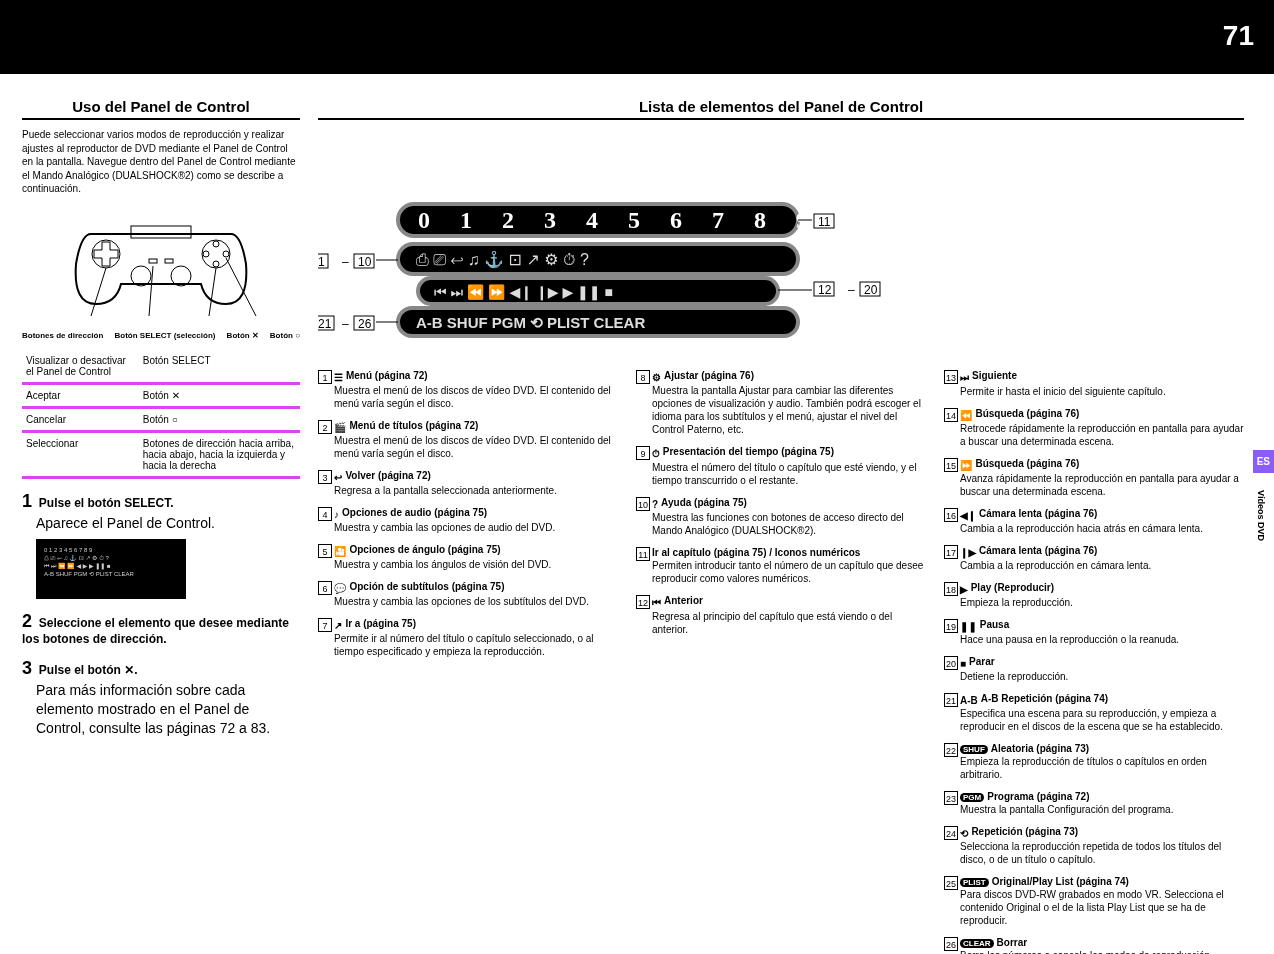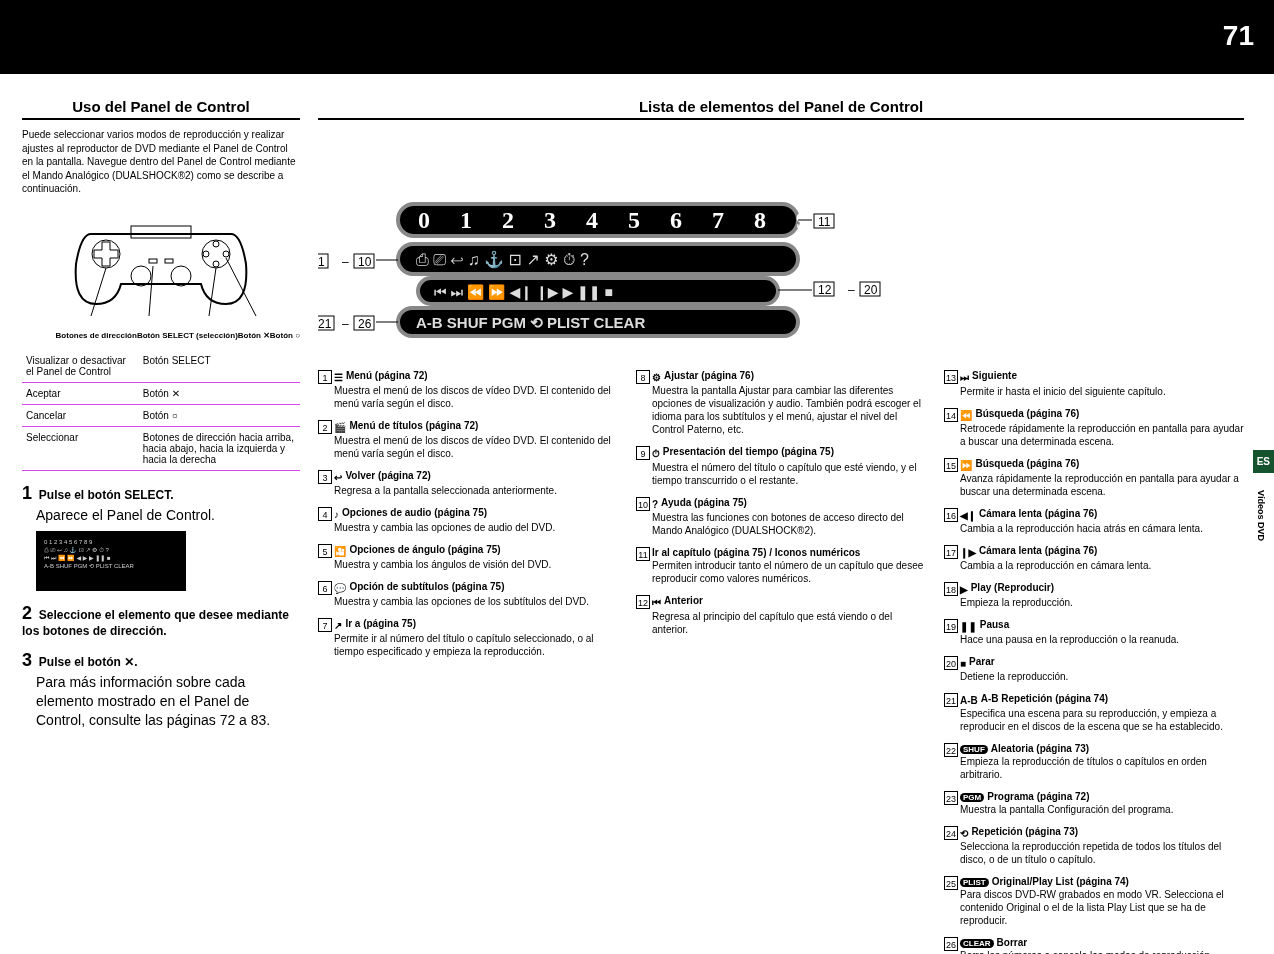--- a/index.html
+++ b/index.html
@@ -9,40 +9,40 @@
   .pagenum { position: absolute; right: 20px; top: 20px; color: #fff; font-size: 28px; font-weight: bold; }
   .content { padding: 24px 30px 0 22px; display: flex; gap: 18px; }
   .leftcol { width: 300px; }
   .midcol { width: 300px; }
   .rightcol1 { width: 290px; }
   .rightcol2 { width: 300px; }
   h2 { font-size: 15px; font-weight: bold; border-bottom: 2px solid #000; padding-bottom: 3px; margin-bottom: 8px; text-align: center; }
   p { font-size: 10px; line-height: 1.35; margin-bottom: 8px; }
   .controller { text-align: center; margin: 6px 0; }
   .controller svg { width: 200px; height: 120px; }
-  .ctrl-labels { display: flex; justify-content: flex-end; font-size: 8px; font-weight: bold; margin: 2px 0 10px 0; }
+  .ctrl-labels { display: flex; justify-content: space-between; font-size: 8px; font-weight: bold; margin: 2px 0 10px 0; }
   .ctrl-labels span { text-align: center; line-height: 1.1; }
   table.tbl { width: 100%; border-collapse: collapse; font-size: 10px; margin-bottom: 12px; }
-  table.tbl td { border-bottom: 1px solid #d946ef; padding: 5px 4px; vertical-align: top; }
+  table.tbl td { border-bottom: 3px solid #d946ef; padding: 5px 4px; vertical-align: top; }
   table.tbl td:first-child { width: 42%; }
   .step { margin-bottom: 12px; }
   .stepnum { font-size: 18px; font-weight: bold; display: inline-block; margin-right: 4px; }
   .steptitle { font-size: 12px; font-weight: bold; }
   .stepdesc { font-size: 14px; margin-top: 2px; margin-left: 14px; line-height: 1.35; }
   .mini { background: #000; width: 150px; height: 60px; margin: 6px 0 12px 14px; color: #ccc; font-size: 6px; padding: 8px; line-height: 1.3; }
   .panelimg { margin: 16px 0 24px 0; position: relative; }
   .panelimg svg { width: 570px; height: 210px; display: block; }
   .item { margin-bottom: 10px; display: flex; gap: 2px; }
   .itemnum { border: 1px solid #000; width: 14px; height: 14px; font-size: 9px; text-align: center; line-height: 14px; flex: 0 0 14px; }
   .itembody { flex: 1; }
   .itemtitle { font-size: 10px; font-weight: bold; margin-bottom: 1px; }
   .itemdesc { font-size: 10px; line-height: 1.3; }
   .icon { display: inline-block; vertical-align: -2px; margin-right: 3px; }
   .pill { display:inline-block; background:#000000; color:#fff; border-radius:6px; padding:0 3px; font-size:8px; font-weight:bold; vertical-align:middle; margin-right:3px; }
-  .sidetab { position: absolute; right: 0; top: 450px; background: #14532d; color: #fff; padding: 6px 4px 6px 4px; font-size: 10px; font-weight: bold; }
+  .sidetab { position: absolute; right: 0; top: 450px; background: #8b5cf6; color: #fff; padding: 6px 4px 6px 4px; font-size: 10px; font-weight: bold; }
   .sidetxt { position: absolute; right: 8px; top: 490px; writing-mode: vertical-rl; font-size: 9px; font-weight: bold; }
 </style>
 </head>
 <body>
 
 <div class="page">
   <div class="header">
     <div class="pagenum">71</div>
   </div>
 

